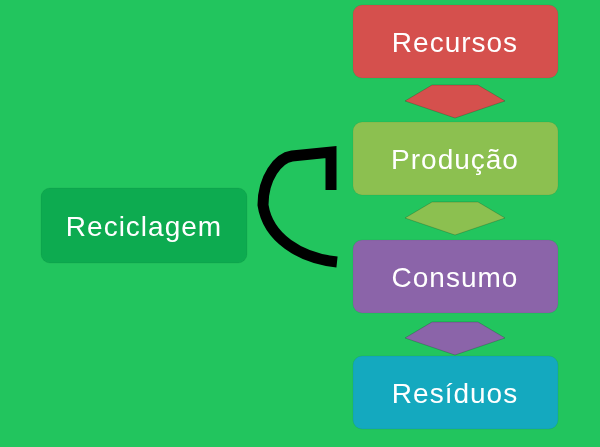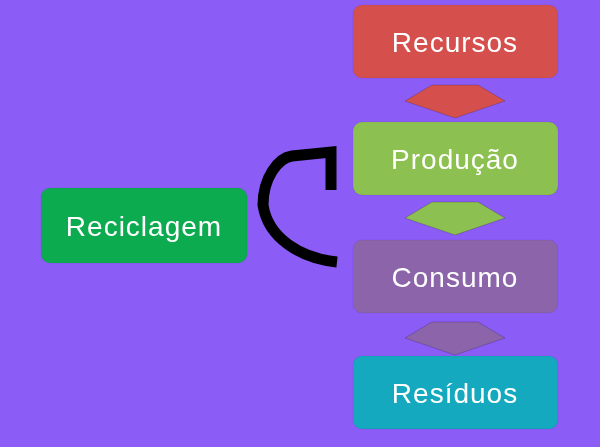--- a/index.html
+++ b/index.html
@@ -4,21 +4,21 @@
 <style>
   html, body {
     margin: 0;
     padding: 0;
     background: #ffffff;
   }
   .canvas {
     position: relative;
     width: 600px;
     height: 447px;
-    background: #8b5cf6;
+    background: #22c55e;
     overflow: hidden;
     font-family: "Liberation Sans", "DejaVu Sans", sans-serif;
   }
   svg { display: block; }
   .node-label {
     fill: #ffffff;
     font-family: "Liberation Sans", "DejaVu Sans", sans-serif;
     font-size: 28px;
     letter-spacing: 1px;
     text-anchor: middle;

